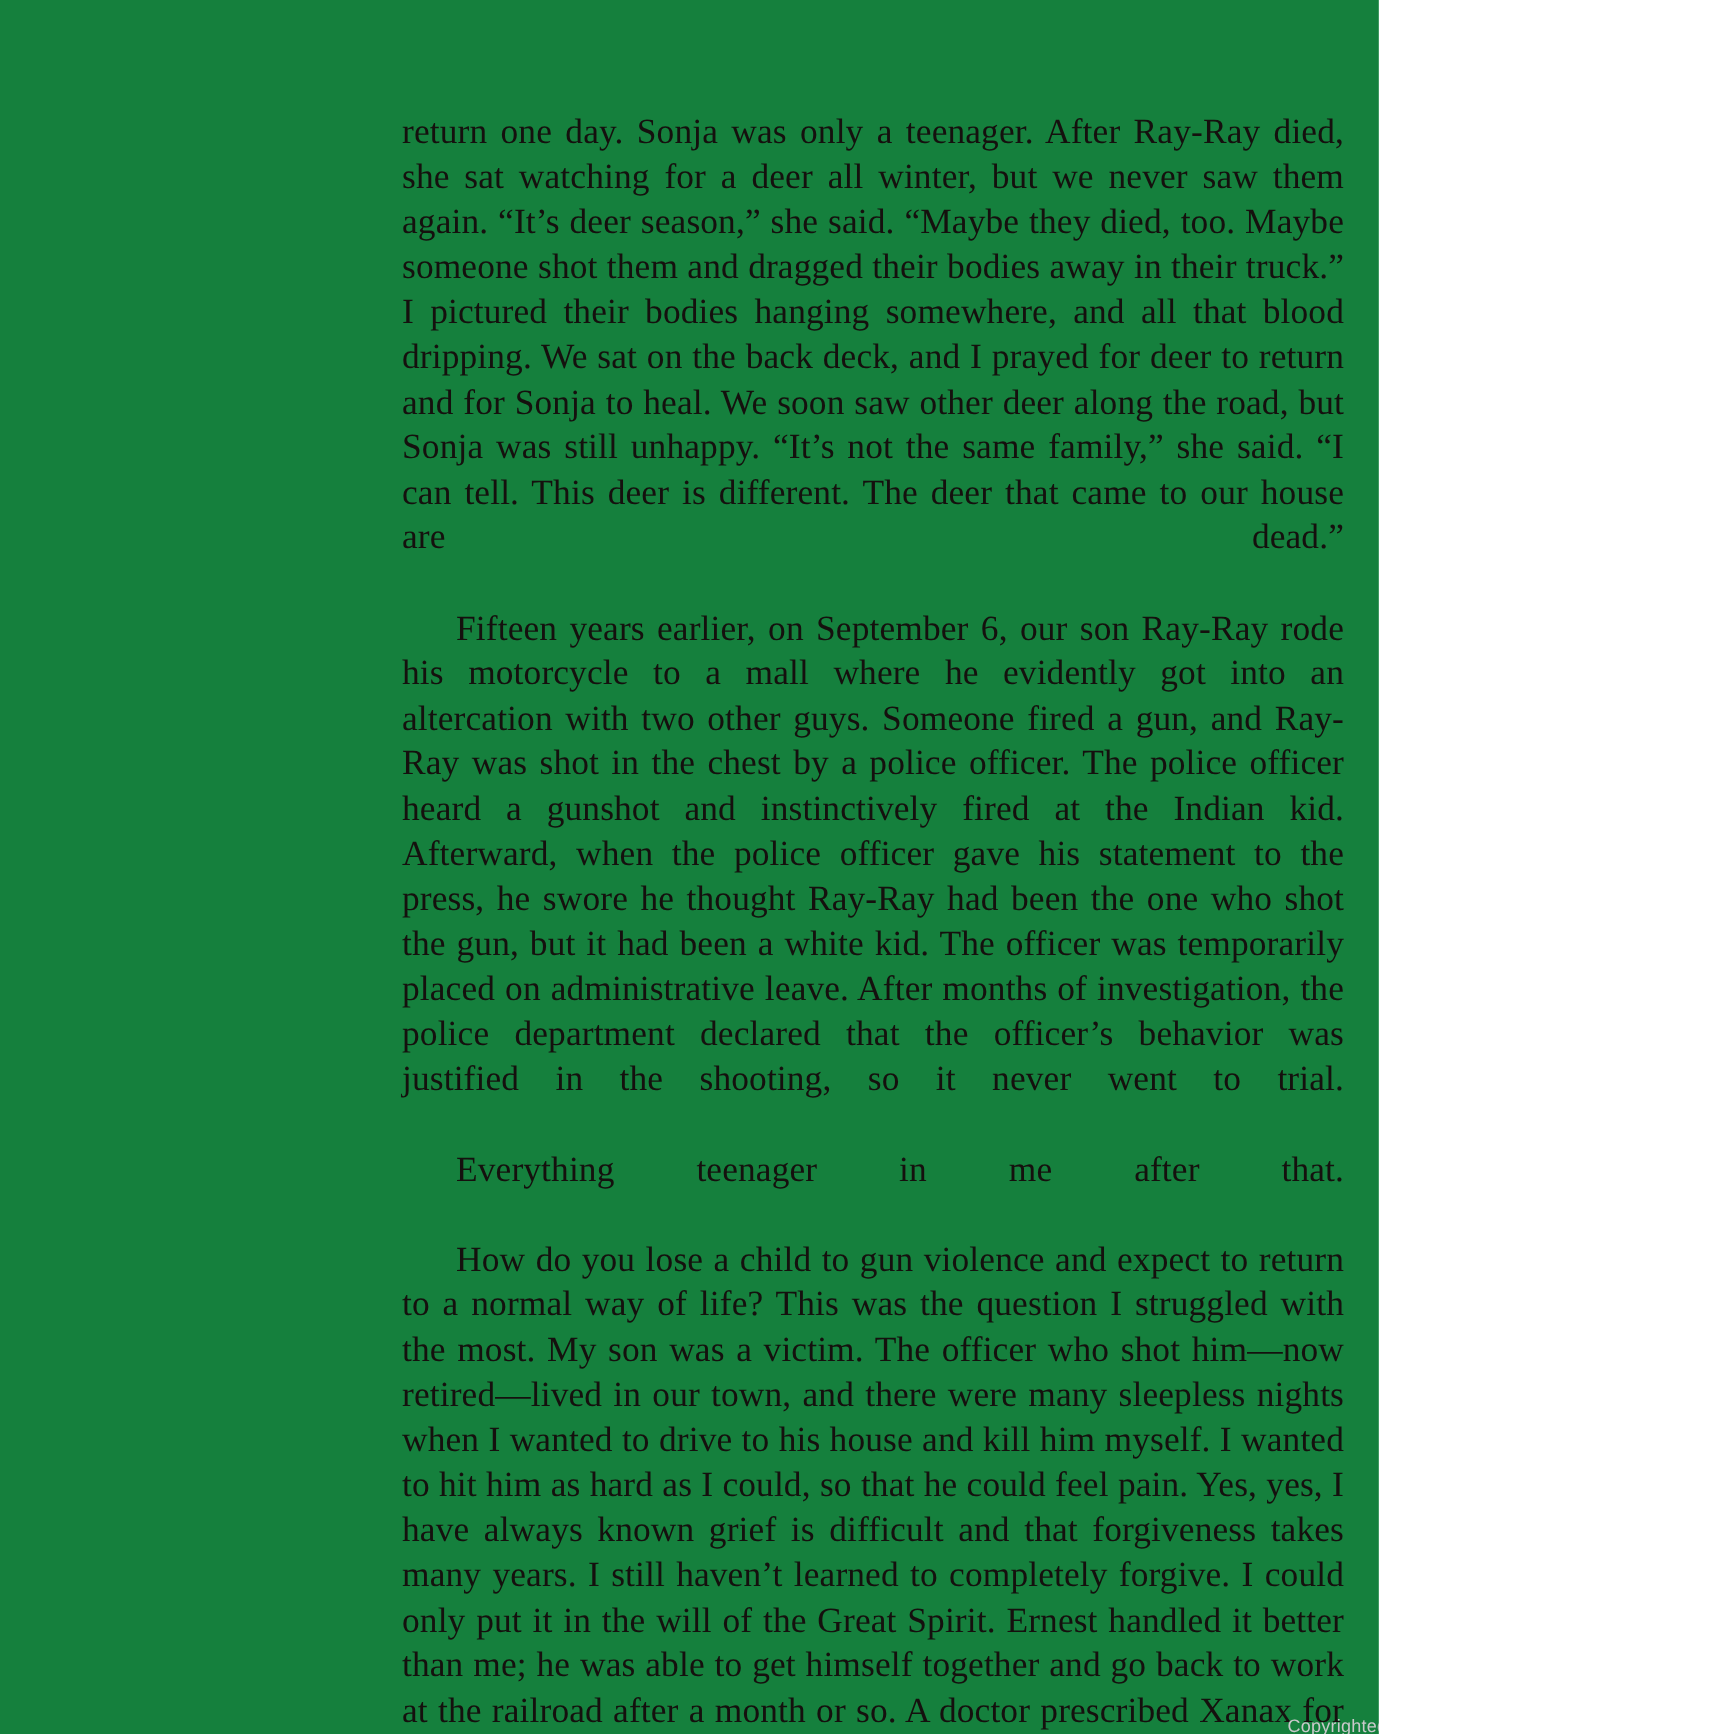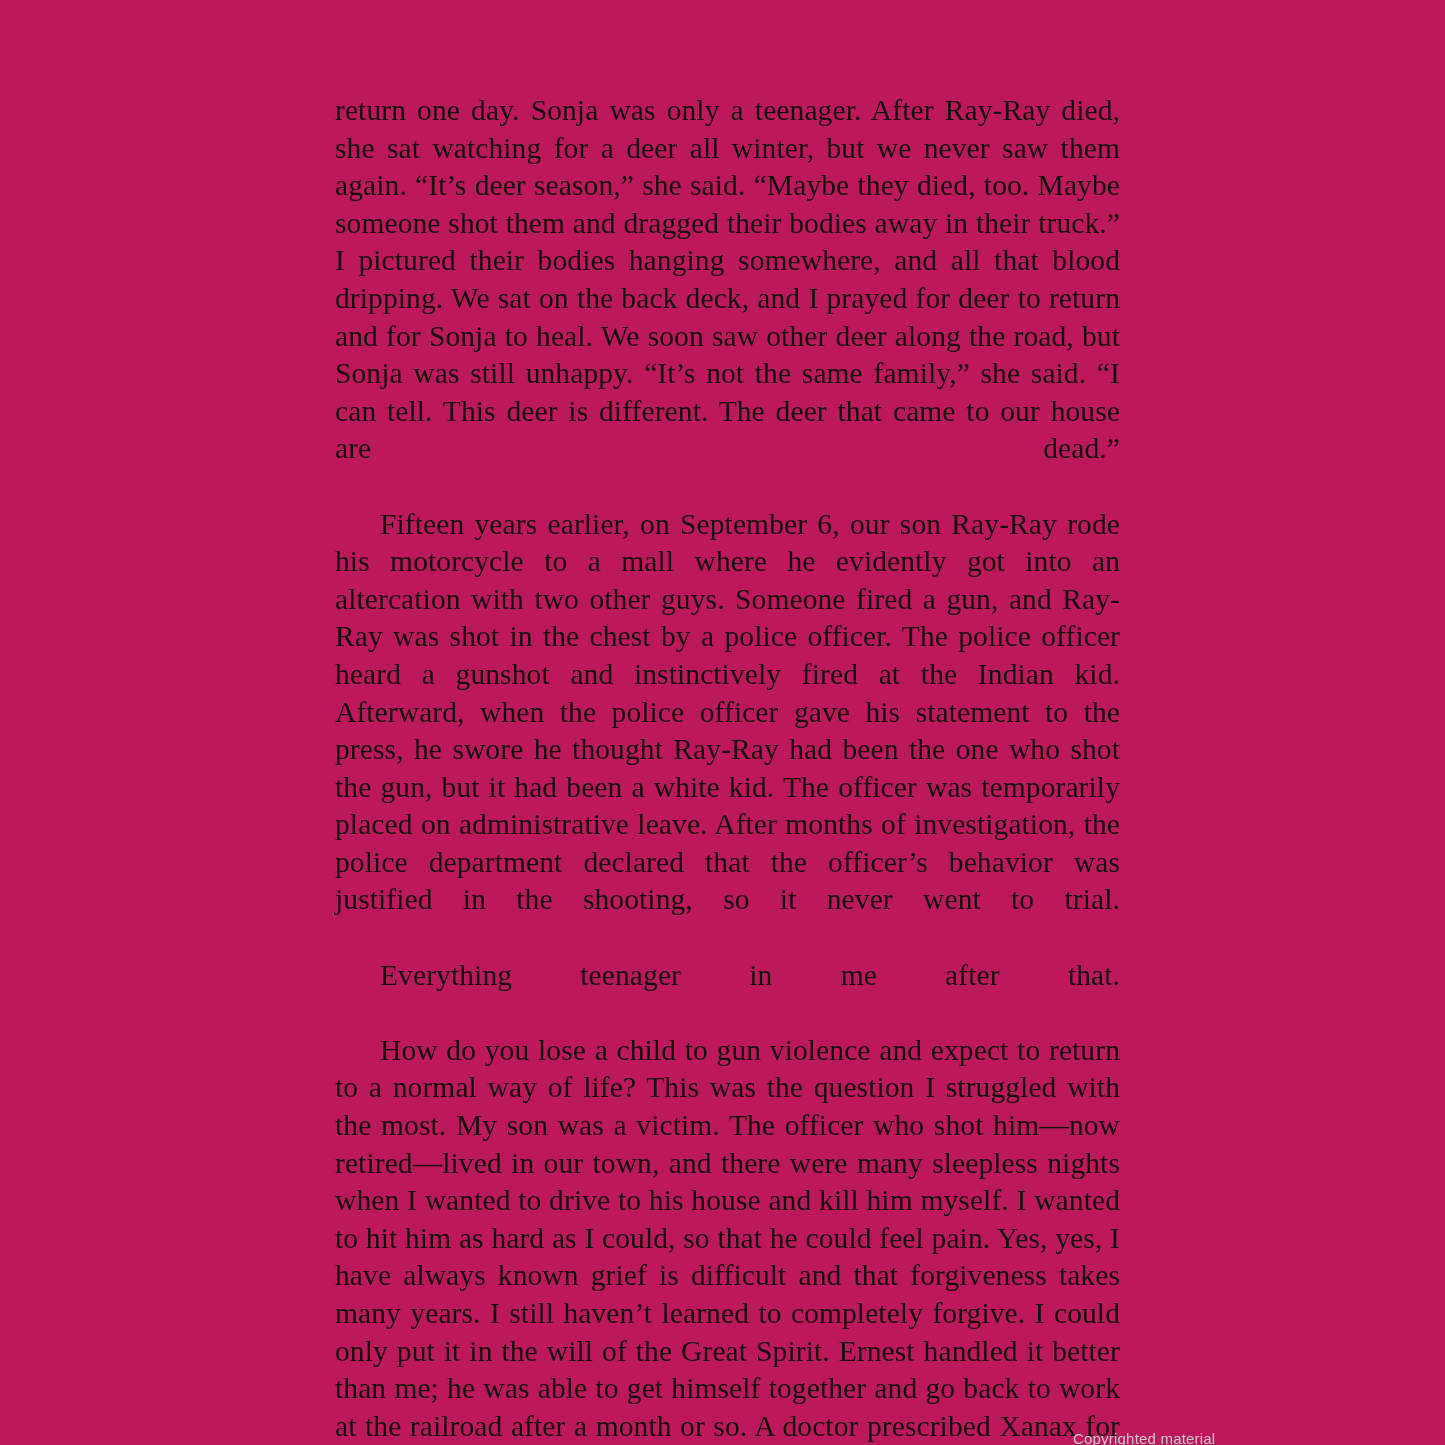--- a/index.html
+++ b/index.html
@@ -2,23 +2,23 @@
 <html><head>
 <meta charset="utf-8">
 <style>
   html, body {
     margin: 0;
     padding: 0;
     background: #ffffff;
   }
   .page {
     position: relative;
-    width: 1445px;
+    width: 1149px;
     height: 1445px;
-    background: #be185d;
+    background: #15803d;
     overflow: hidden;
     font-family: "Liberation Serif", "DejaVu Serif", serif;
   }
   .text-column {
     position: absolute;
     left: 335px;
     top: 92px;
     width: 785px;
   }
   .para {

